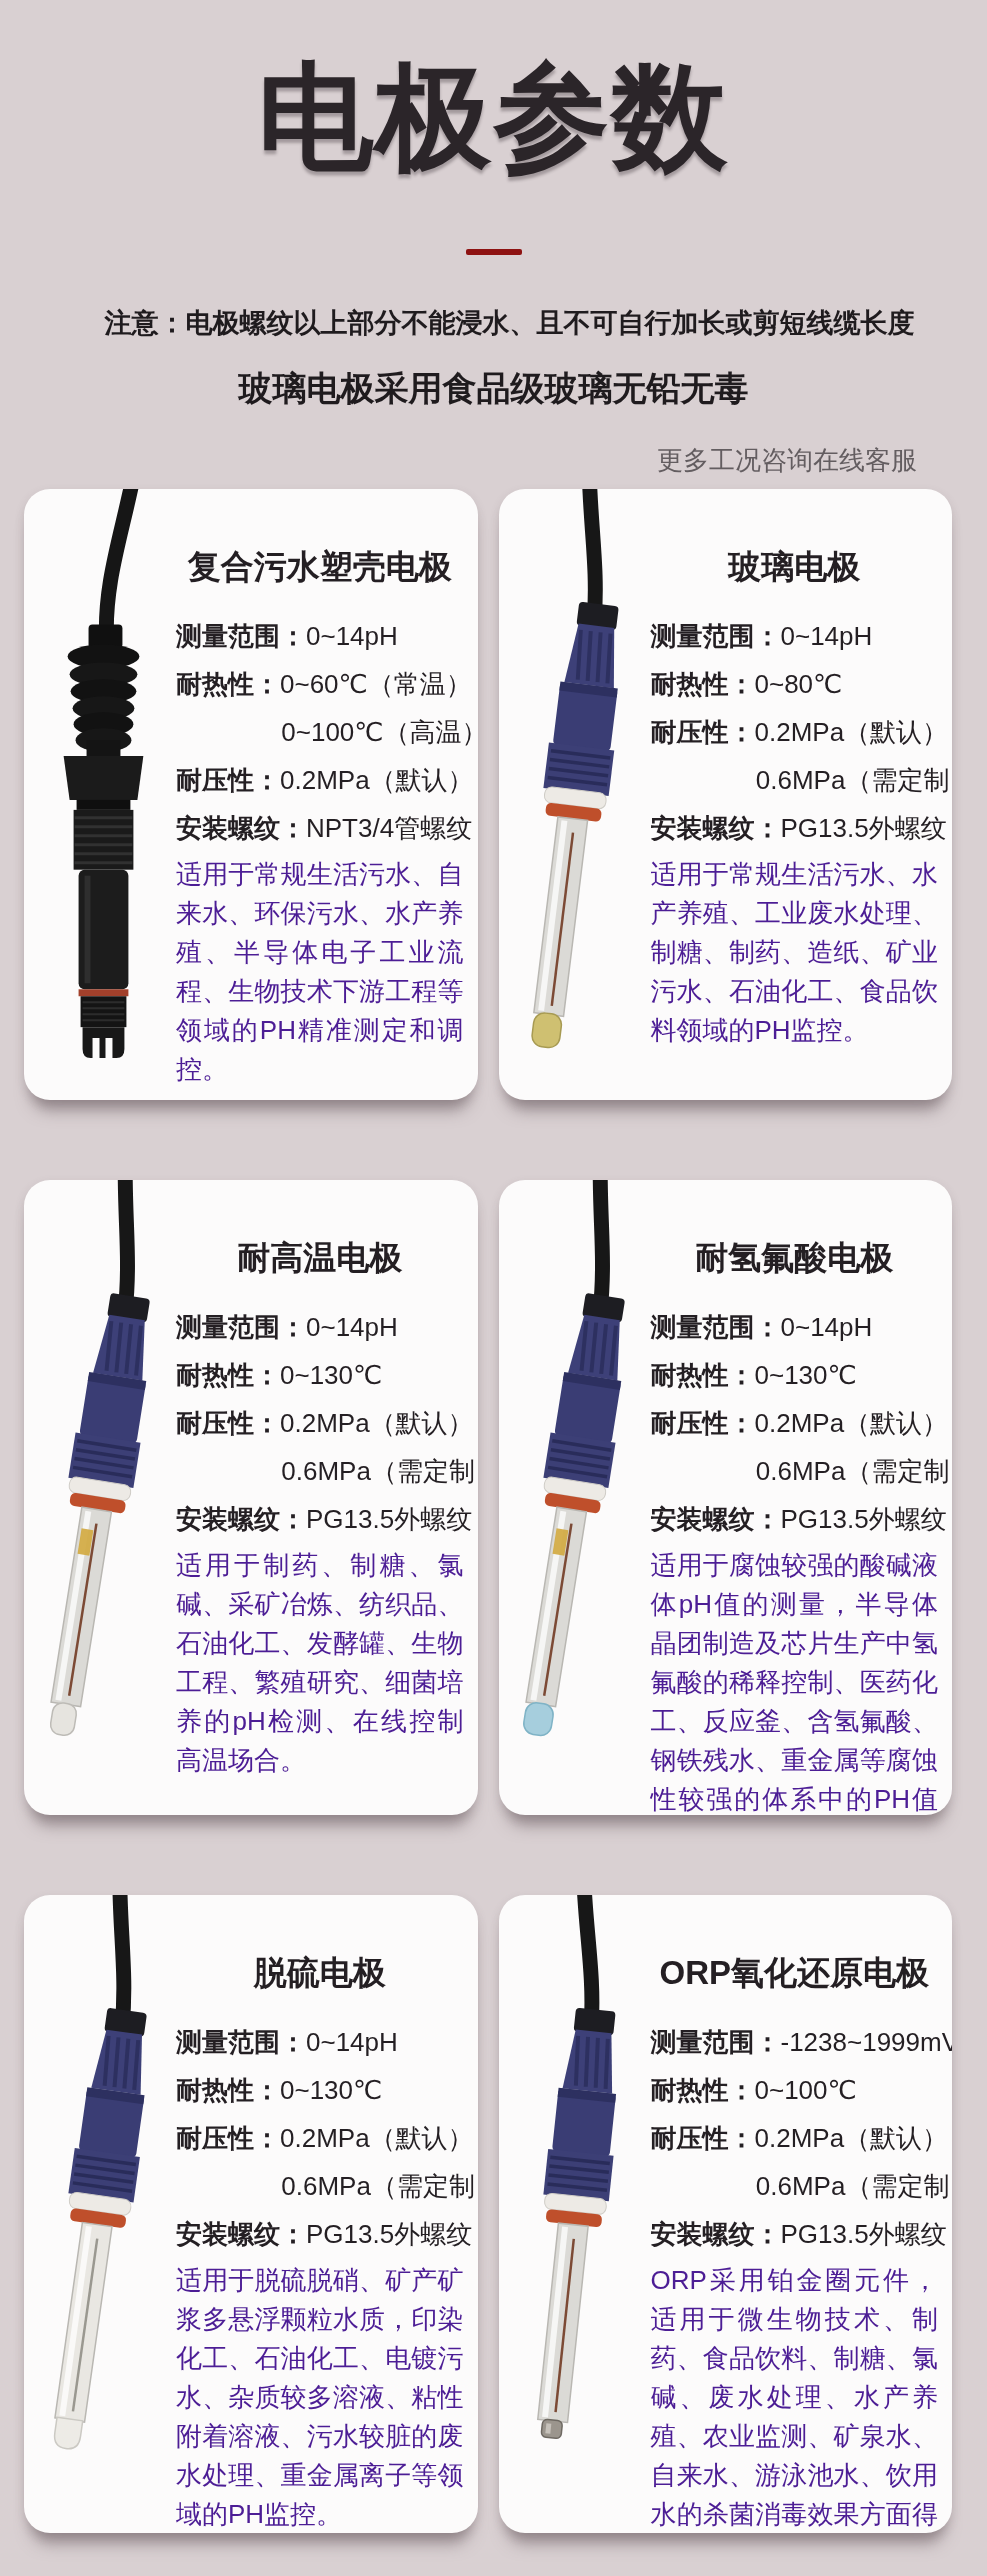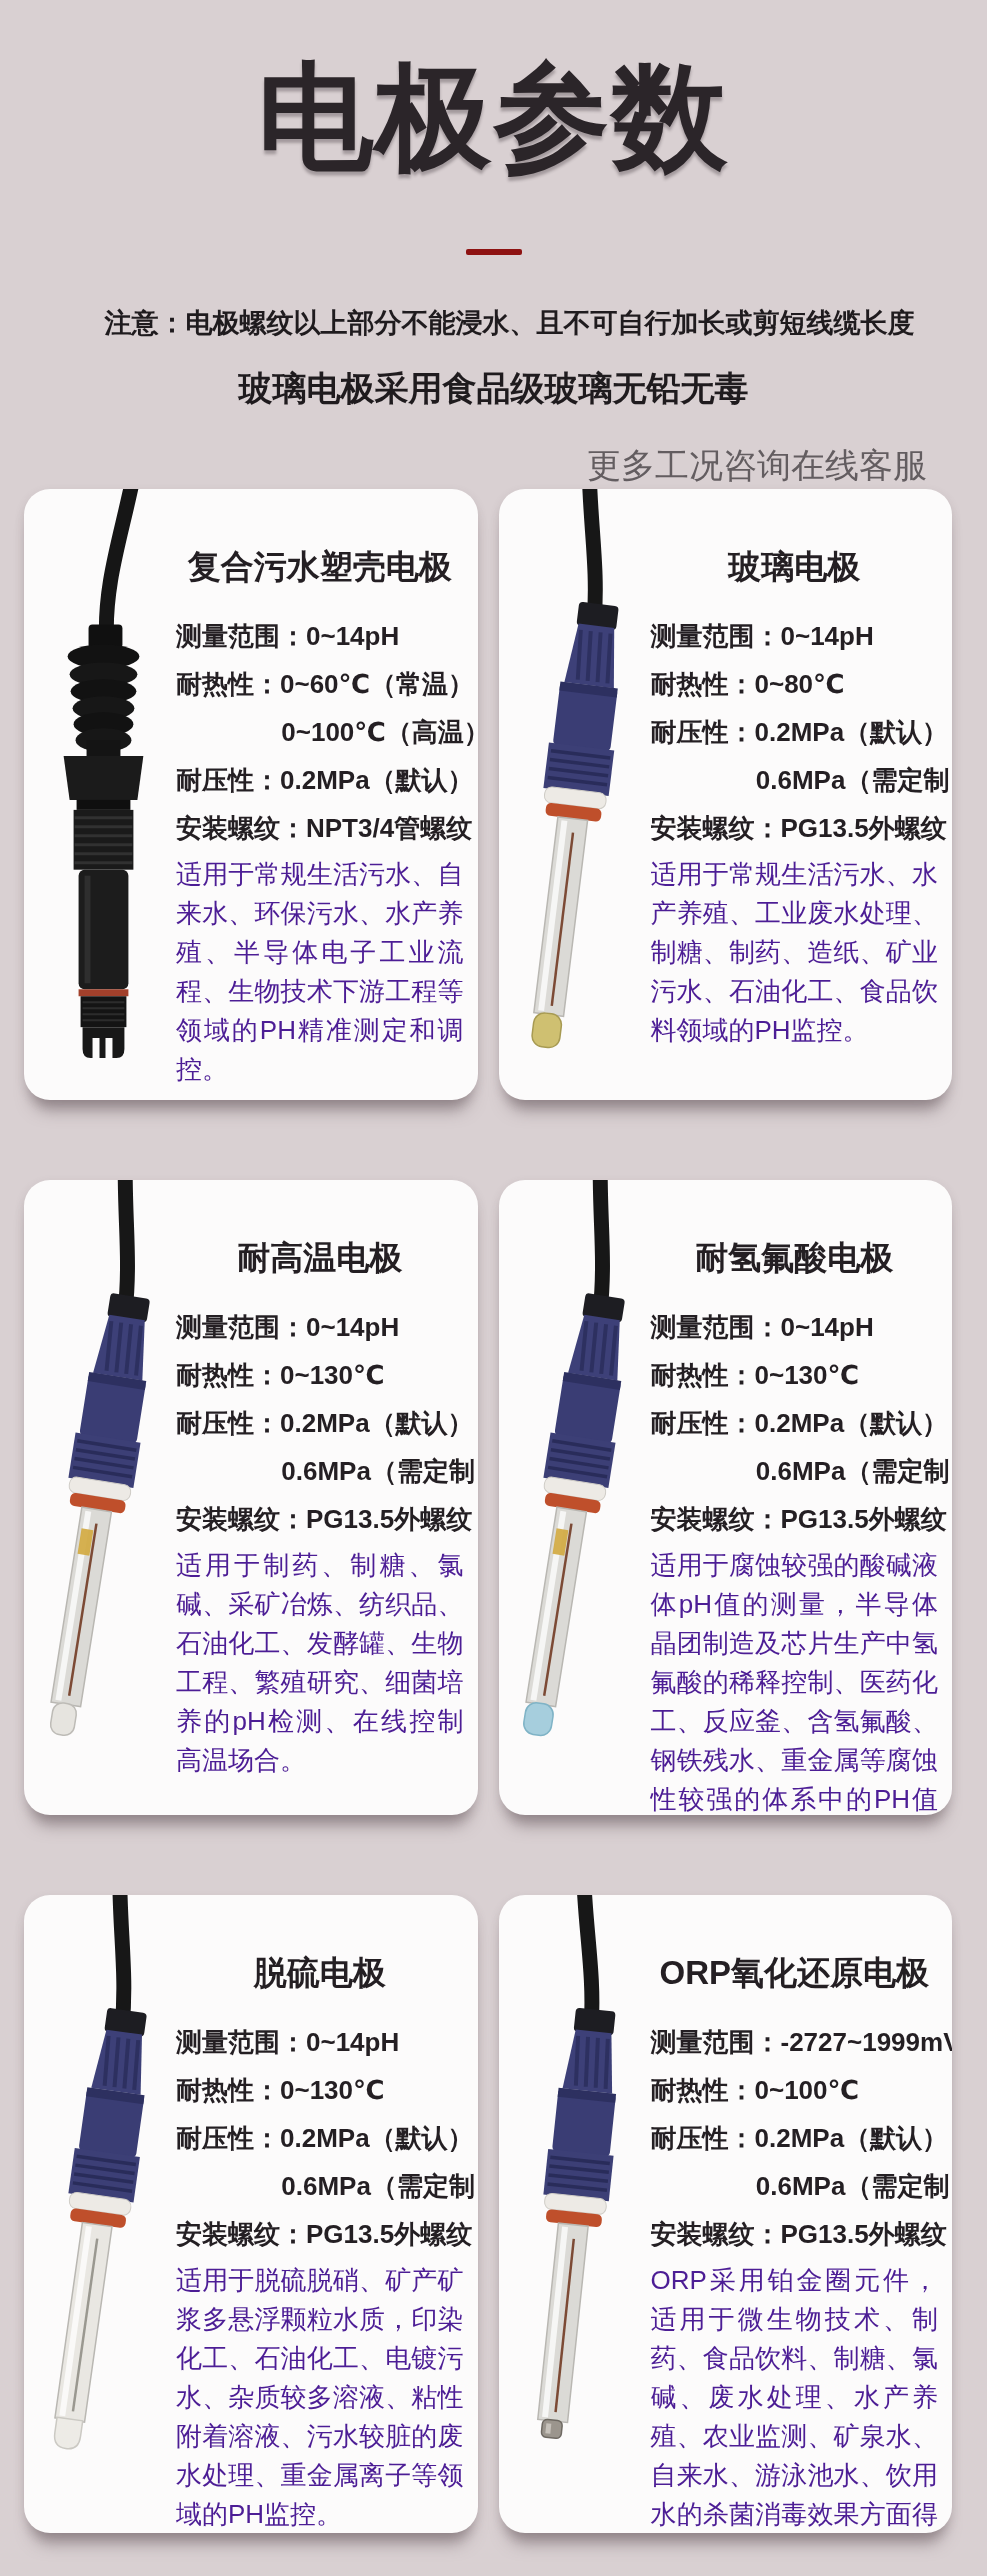--- a/index.html
+++ b/index.html
@@ -21,22 +21,22 @@
   }
   .notice-line1 {
     position:absolute; top:305px; left:0; right:0; text-align:center;
     font-size:27px; font-weight:700; color:#1f1b1e;padding-left:32px;
   }
   .notice-line2 {
     position:absolute; top:366px; left:0; right:0; text-align:center;
     font-size:34px; font-weight:800; color:#1f1b1e;
   }
   .more-info {
-    position:absolute; top:443px; right:60px;
-    font-size:34px; font-weight:400; color:#635d60;
+    position:absolute; top:443px; right:70px;
+    font-size:26px; font-weight:400; color:#635d60;
   }
   .grid {
     position:absolute; top:489px; left:24px; right:35px;
     display:grid; grid-template-columns:1fr 1fr;
     grid-template-rows:611px 635px 638px;
     column-gap:21px; row-gap:80px;
   }
   .card {
     position:relative; background:#fcfbfb; border-radius:26px; overflow:hidden;
     box-shadow:0 18px 16px -8px rgba(99,84,89,.55), 0 4px 10px rgba(99,84,89,.18);
@@ -48,21 +48,21 @@
   .content {
     position:absolute; left:152px; right:14px; top:0;
   }
   .card-title {
     margin-top:56px; text-align:center;
     font-size:33px; font-weight:800; color:#241f23;
   }
   .specs { list-style:none; margin-top:22px; }
   .spec-row { line-height:48px; font-size:26px; white-space:nowrap; }
   .spec-label { font-weight:700; color:#241f23; }
-  .spec-value { font-weight:700; color:#241f23; }
+  .spec-value { font-weight:400; color:#241f23; }
   .spec-row.cont .spec-value { padding-left:4.05em; }
   .desc {
     margin-top:3px; font-size:26px; line-height:39px; font-weight:500;
     color:#4c1d95; text-align:justify;
   }
 </style>
 </head>
 <body>
 
 <h1 class="hero-title">电极参数</h1>
@@ -291,21 +291,21 @@
       <rect x="60" y="331" width="30" height="198" fill="#dbdad6" stroke="#b9b7b2" stroke-width="1.5"></rect>
       <rect x="64" y="334" width="6" height="192" fill="#ffffff" opacity="0.75"></rect>
       <line x1="77" y1="345" x2="77" y2="520" stroke="#7c4a35" stroke-width="2.5"></line>
       <rect x="65" y="528" width="20" height="18" rx="5" fill="#9b958d" stroke="#6e6962" stroke-width="1.5"></rect>
             <rect x="69" y="532" width="5" height="10" fill="#c6c1ba"></rect>
     </g>
         </svg></div>
     <div class="content">
       <h2 class="card-title">ORP氧化还原电极</h2>
       <ul class="specs">
-          <li class="spec-row"><span class="spec-label">测量范围：</span><span class="spec-value">-2727~1999mV</span></li>
+          <li class="spec-row"><span class="spec-label">测量范围：</span><span class="spec-value">-1238~1999mV</span></li>
           <li class="spec-row"><span class="spec-label">耐热性：</span><span class="spec-value">0~100℃</span></li>
           <li class="spec-row"><span class="spec-label">耐压性：</span><span class="spec-value">0.2MPa（默认）</span></li>
           <li class="spec-row cont"><span class="spec-label"></span><span class="spec-value">0.6MPa（需定制）</span></li>
           <li class="spec-row"><span class="spec-label">安装螺纹：</span><span class="spec-value">PG13.5外螺纹</span></li>
         </ul>
       <p class="desc">ORP采用铂金圈元件，适用于微生物技术、制药、食品饮料、制糖、氯碱、废水处理、水产养殖、农业监测、矿泉水、自来水、游泳池水、饮用水的杀菌消毒效果方面得到广泛应用。</p>
     </div>
   </article>
 </main>
 

